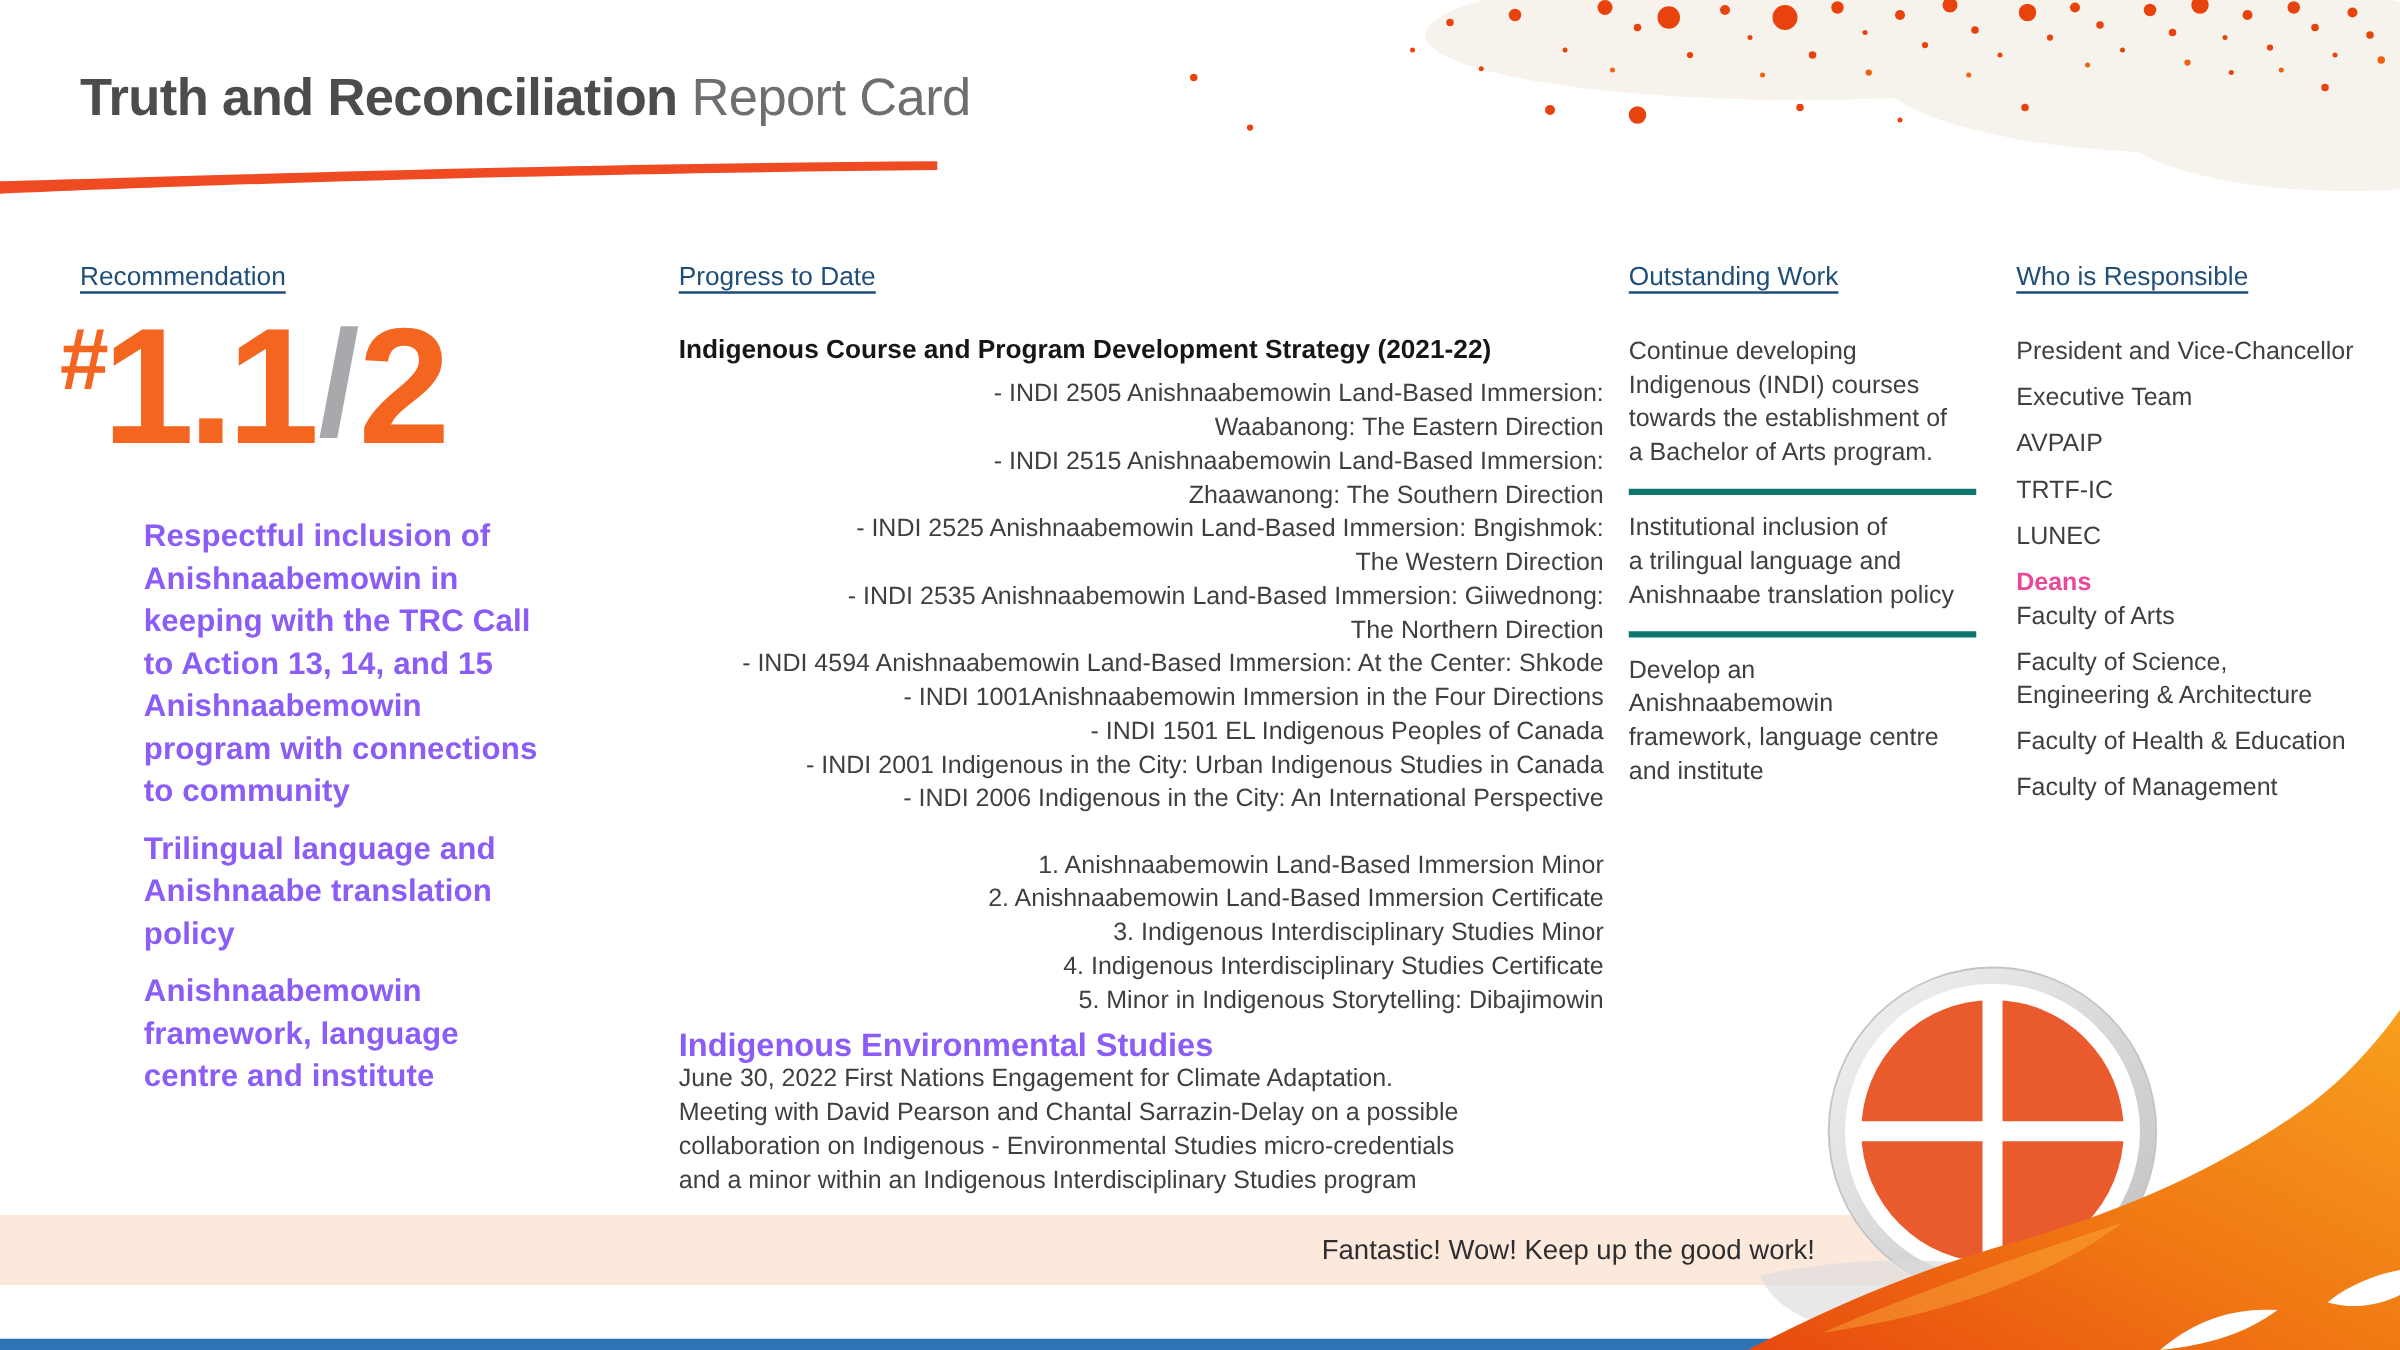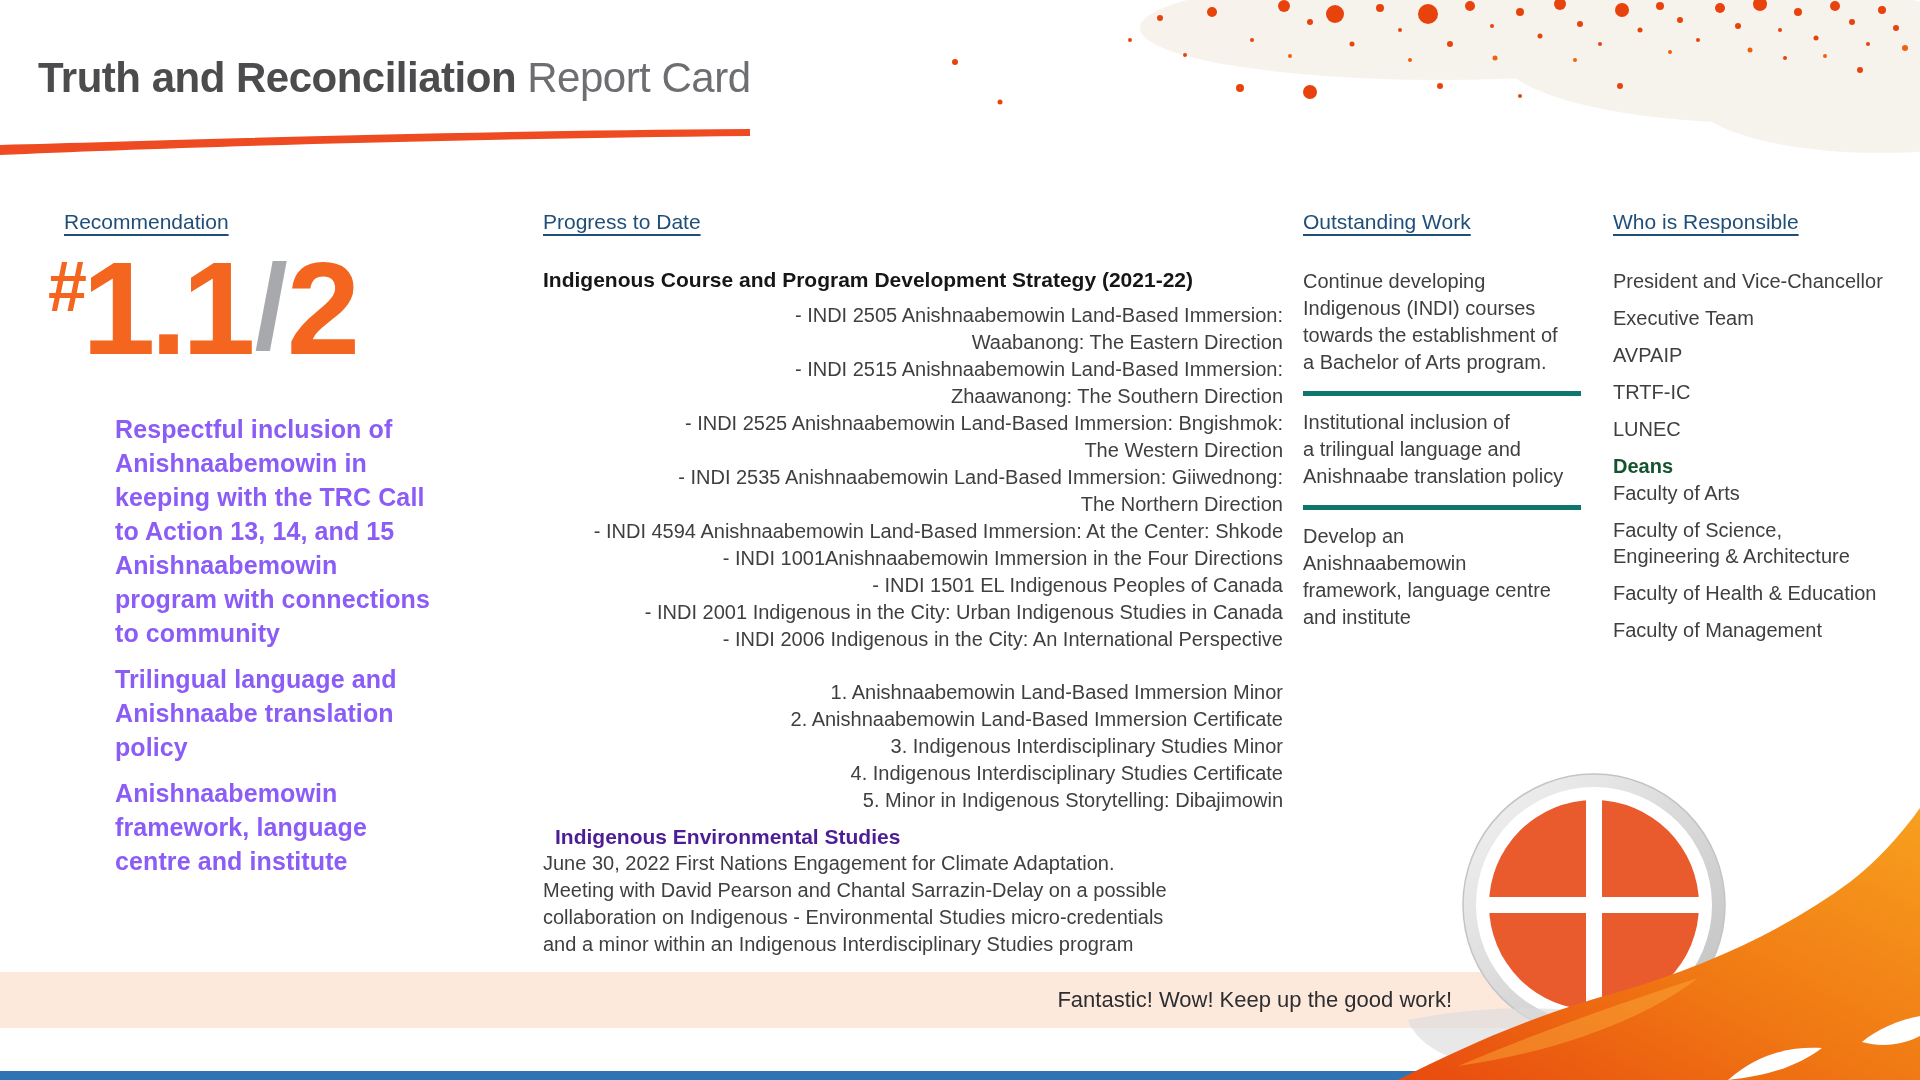--- a/index.html
+++ b/index.html
@@ -12,21 +12,21 @@
   
   .splatter { position:absolute; left:880px; top:0; z-index:0; }
   .title-swoosh { position:absolute; left:0; top:128px; z-index:0; }
   .banner { position:absolute; left:0; top:972px; width:1920px; height:56px; background:#fce9dc; z-index:1; }
   .banner-text { position:absolute; right:468px; top:0; height:72px; line-height:56px; font-size:22px; color:#2e2e30; }
   .blue-bar { position:absolute; left:0; top:1071px; width:1586px; height:9px; background:#2e74b5; z-index:1; }
   .medallion { position:absolute; left:1461px; top:772px; z-index:2; }
   .feather { position:absolute; left:1398px; top:808px; z-index:3; }
 
   
-  .page-title { position:absolute; left:38px; top:54px; font-size:42px; z-index:1; letter-spacing:-0.5px; }
+  .page-title { position:absolute; left:64px; top:54px; font-size:42px; z-index:1; letter-spacing:-0.5px; }
   .title-bold { font-weight:700; color:#4c4c4e; }
   .title-light { font-weight:400; color:#6d6e71; }
 
   
   .col-header {
     position:absolute; top:210px; font-size:21px; color:#1f4e79;
     text-decoration:underline; text-underline-offset:5px; text-decoration-thickness:1.5px;
     z-index:1;
   }
   .hdr-rec  { left:64px; }
@@ -52,32 +52,32 @@
 
   
   .prog-col { position:absolute; left:543px; top:266px; width:740px; font-size:20px; line-height:27px; color:#3f3f41; z-index:1; }
   .prog-heading { font-size:21px; font-weight:700; color:#161616; margin-bottom:9px; }
   ul.bullets { list-style:none; padding-left:14px; margin-bottom:26px;text-align:right; }
   ul.bullets li { text-indent:-14px; white-space:pre-line; }
   ul.bullets li::before { content:"- "; }
   ol.programs { list-style:none; counter-reset:prog; padding-left:26px; margin-bottom:9px;text-align:right; }
   ol.programs li { counter-increment:prog; text-indent:-26px; }
   ol.programs li::before { content:counter(prog) ". "; }
-  .env-heading { font-size:21px; font-weight:700; color:#4c1d95; margin-top:2px;margin-left:12px; }
+  .env-heading { font-size:26px; font-weight:700; color:#8b5cf6; margin-top:2px; }
   .env-body { white-space:pre-line; }
 
   
   .out-col { position:absolute; left:1303px; top:268px; width:278px; font-size:20px; line-height:27px; color:#3f3f41; z-index:1; }
   .out-item { white-space:pre-line; padding-bottom:15px; margin-bottom:13px; border-bottom:5px solid #0f766e; }
   .out-item:last-child { border-bottom:none; }
 
   
   .resp-col { position:absolute; left:1613px; top:268px; width:296px; font-size:20px; line-height:26px; color:#3f3f41; z-index:1; }
   .resp-item { margin-bottom:11px; white-space:pre-line; }
-  .deans-label { font-weight:700; color:#14532d; margin-top:8px; margin-bottom:0; }
+  .deans-label { font-weight:700; color:#ec4899; margin-top:8px; margin-bottom:0; }
   .faculty-item { margin-top:11px; white-space:pre-line; }
   .faculty-item.first { margin-top:1px; }
 </style>
 </head>
 <body>
 
 <svg class="splatter" width="1040" height="165" viewBox="0 0 1040 165">
   <g opacity="0.5" fill="#efe7da">
     <ellipse cx="560" cy="28" rx="300" ry="52"></ellipse>
     <ellipse cx="880" cy="55" rx="260" ry="68"></ellipse>

